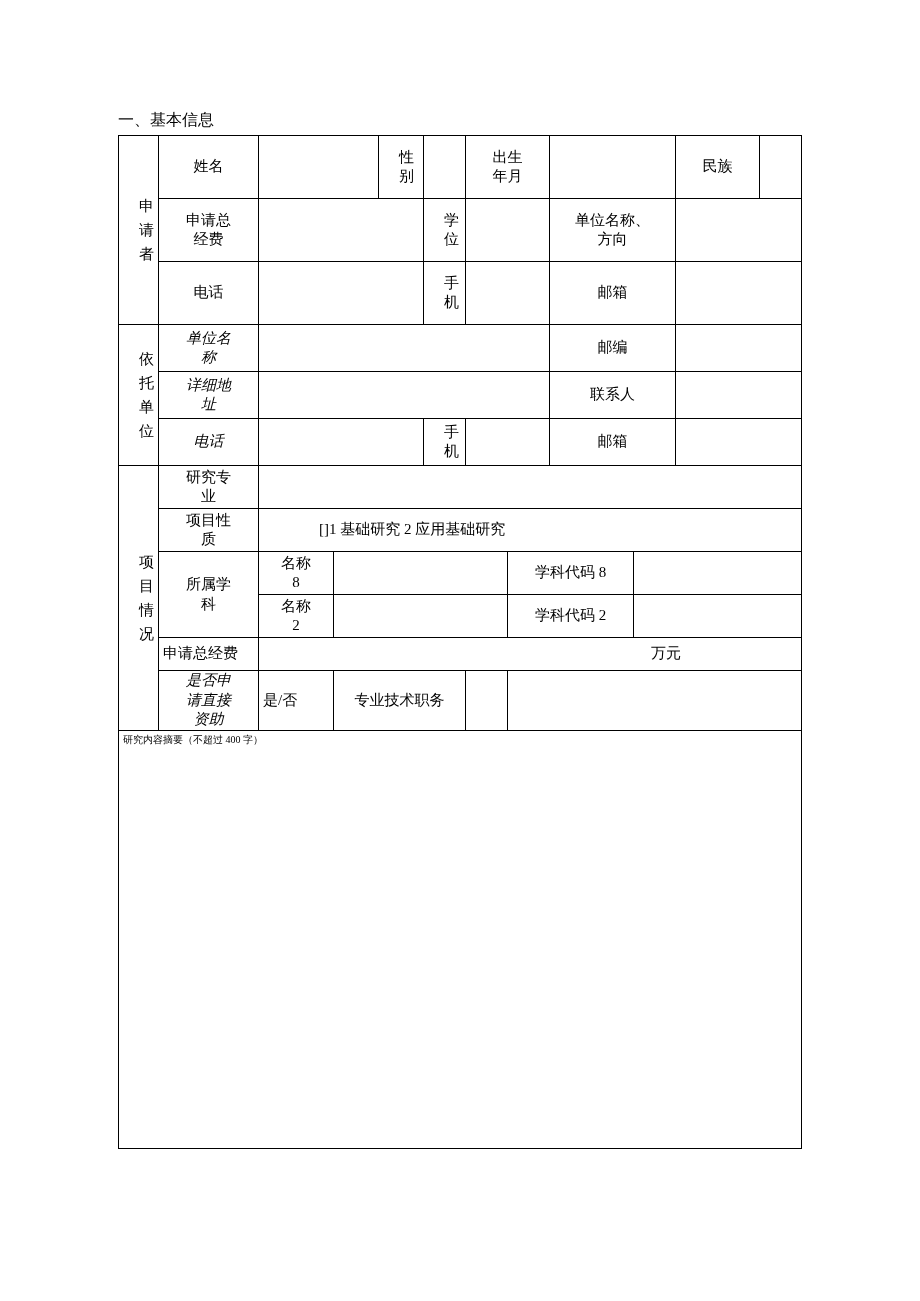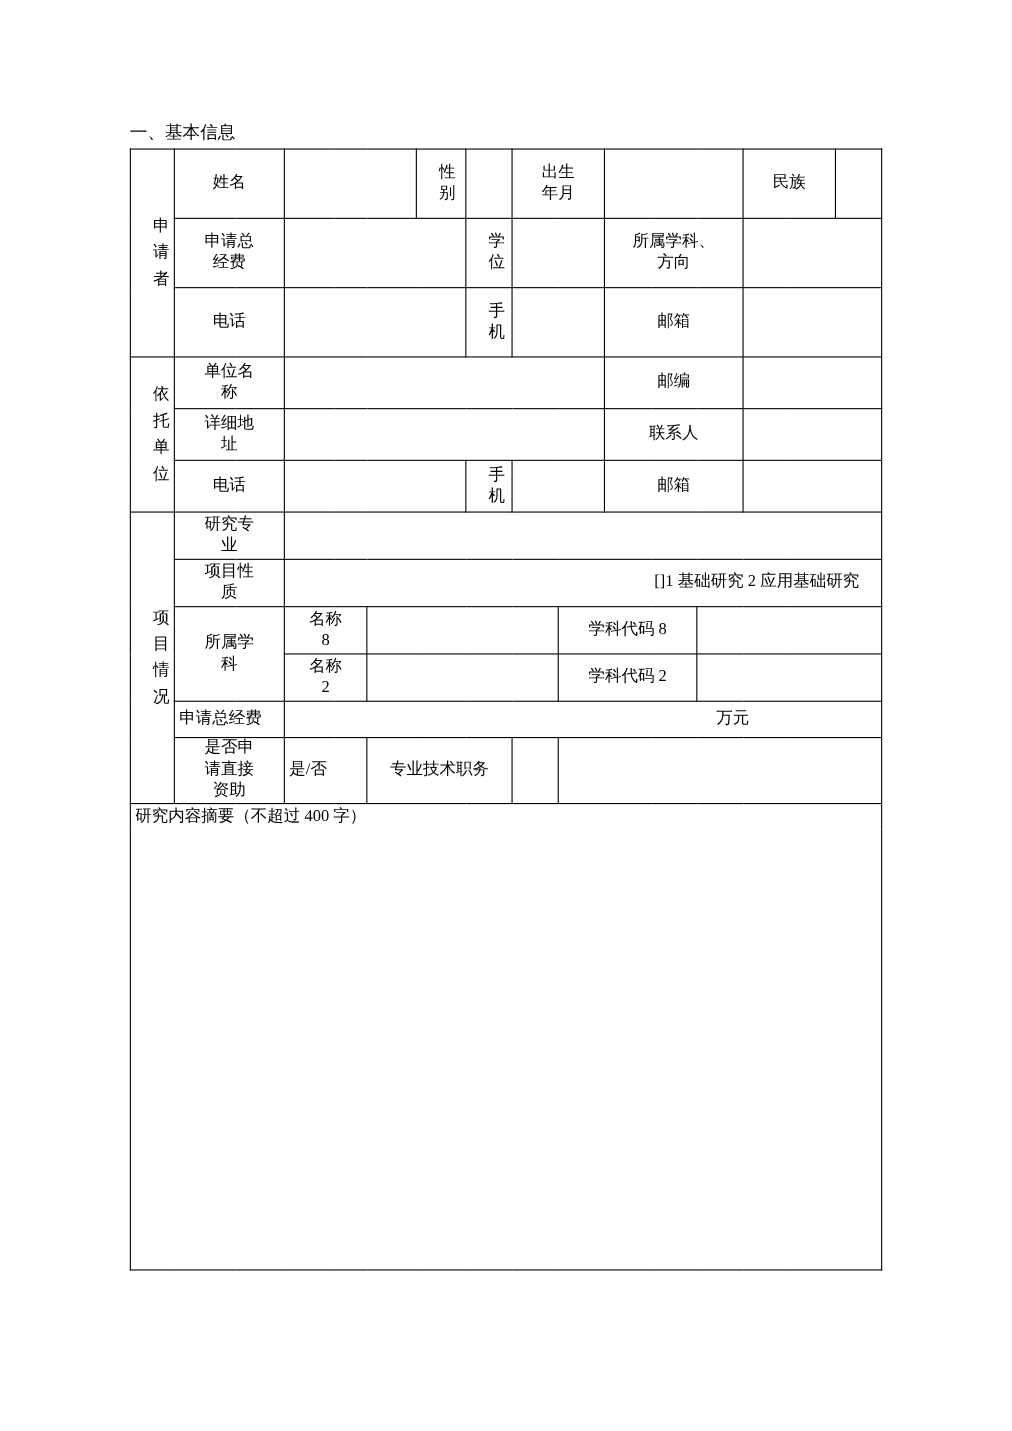--- a/index.html
+++ b/index.html
@@ -1,27 +1,27 @@
 <!DOCTYPE html>
 <html><head>
 <meta charset="utf-8">
 <style>
   html,body{margin:0;padding:0;background:#fff;font-family:"SimSun","Songti SC","STSong",serif;color:#000;}
   .page{width:902px;height:1301px;position:relative;box-sizing:border-box;padding:110px 118px 0 118px;}
   .title{font-size:16px;margin-bottom:4px;}
   table{border-collapse:collapse;width:100%;table-layout:fixed;}
   td{border:1px solid #000;font-size:15px;text-align:center;vertical-align:middle;padding:0 20px;line-height:1.3;word-break:break-all;}
   .tall{height:62px;}
-  .med{height:46px;}
+  .med{height:46px;font-style:italic;}
   .short{height:42px;}
   .vlabel{line-height:1.6;}
-  .nature{text-align:right;padding-left:60px;}
+  .nature{text-align:left;padding-left:60px;}
   .left{text-align:left;padding-left:4px;margin-left:40px;}
   .right-pad{text-align:right;padding-right:120px;font-family:Liberation Serif, serif;}
-  .abstract-head{text-align:left;padding:2px 4px;border-bottom:none;font-size:15px;}
+  .abstract-head{text-align:left;padding:2px 4px;border-bottom:none;font-size:10px;}
   .abstract-body{height:400px;border-top:none;}
 </style>
 </head>
 <body>
 <div class="page">
 <div class="title">一、基本信息</div>
 <table>
 <colgroup>
 <col style="width:40px">
         <col style="width:55px">
@@ -51,21 +51,21 @@
 <td colspan="2">出生年月</td>
 <td colspan="3"></td>
 <td colspan="2">民族</td>
 <td></td>
 </tr>
 <tr>
 <td colspan="2" class="tall">申请总经费</td>
 <td colspan="4"></td>
 <td>学位</td>
 <td colspan="2"></td>
-<td colspan="3">所属学科、方向</td>
+<td colspan="3">单位名称、方向</td>
 <td colspan="3"></td>
 </tr>
 <tr>
 <td colspan="2" class="tall">电话</td>
 <td colspan="4"></td>
 <td>手机</td>
 <td colspan="2"></td>
 <td colspan="3">邮箱</td>
 <td colspan="3"></td>
 </tr>

